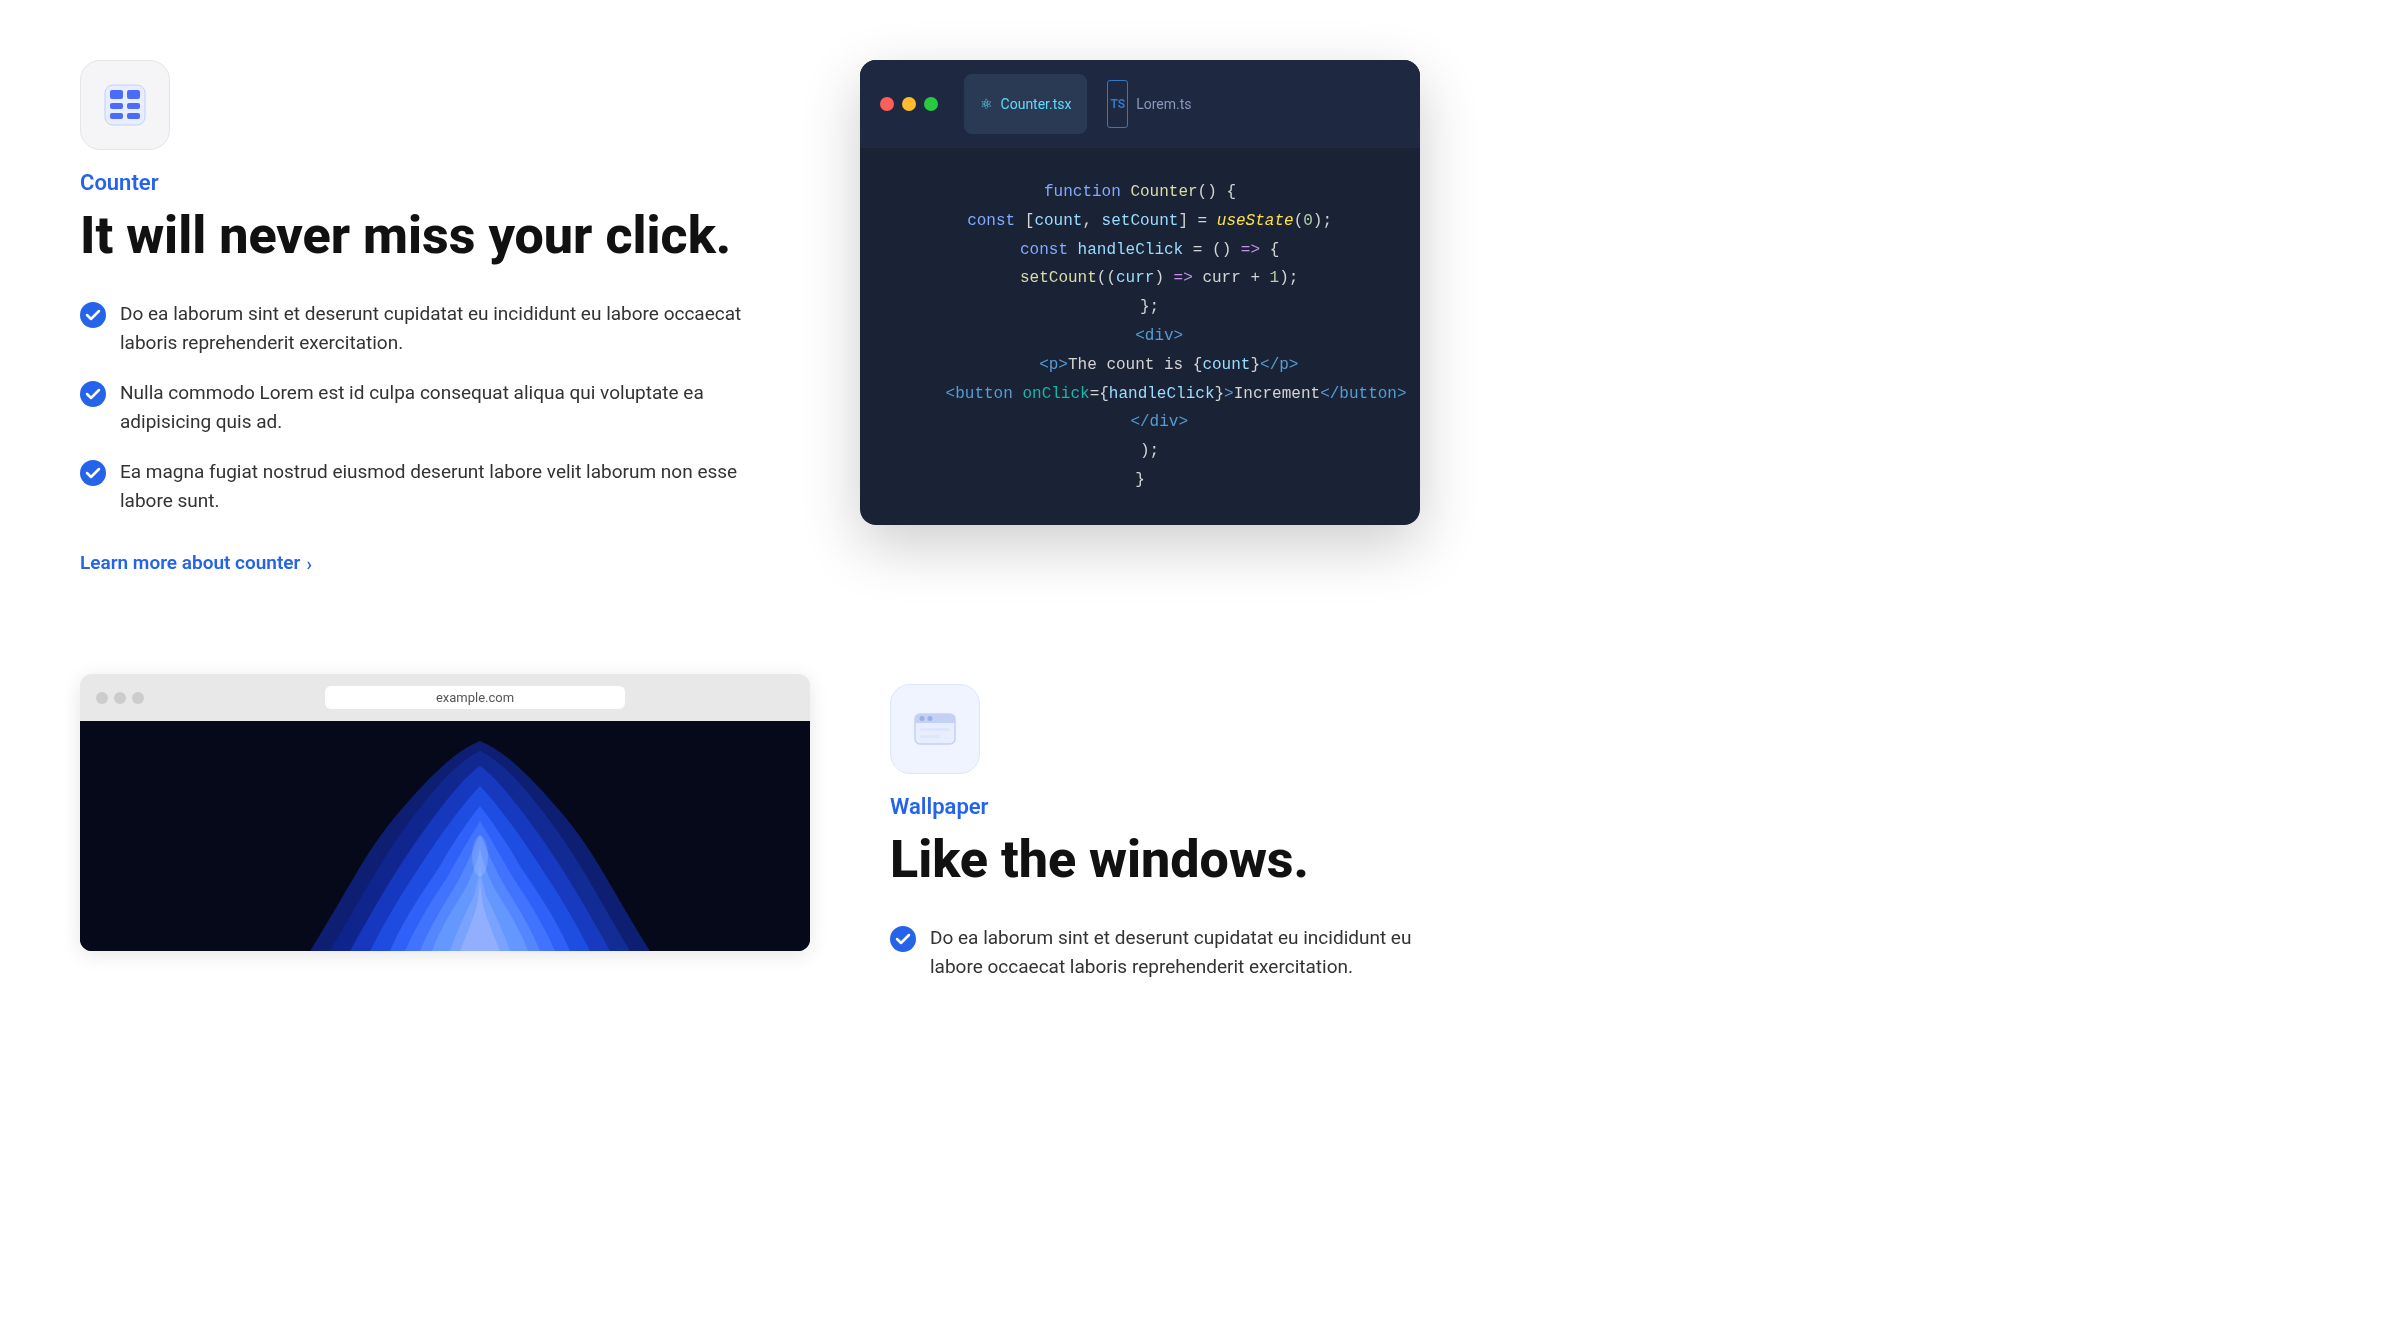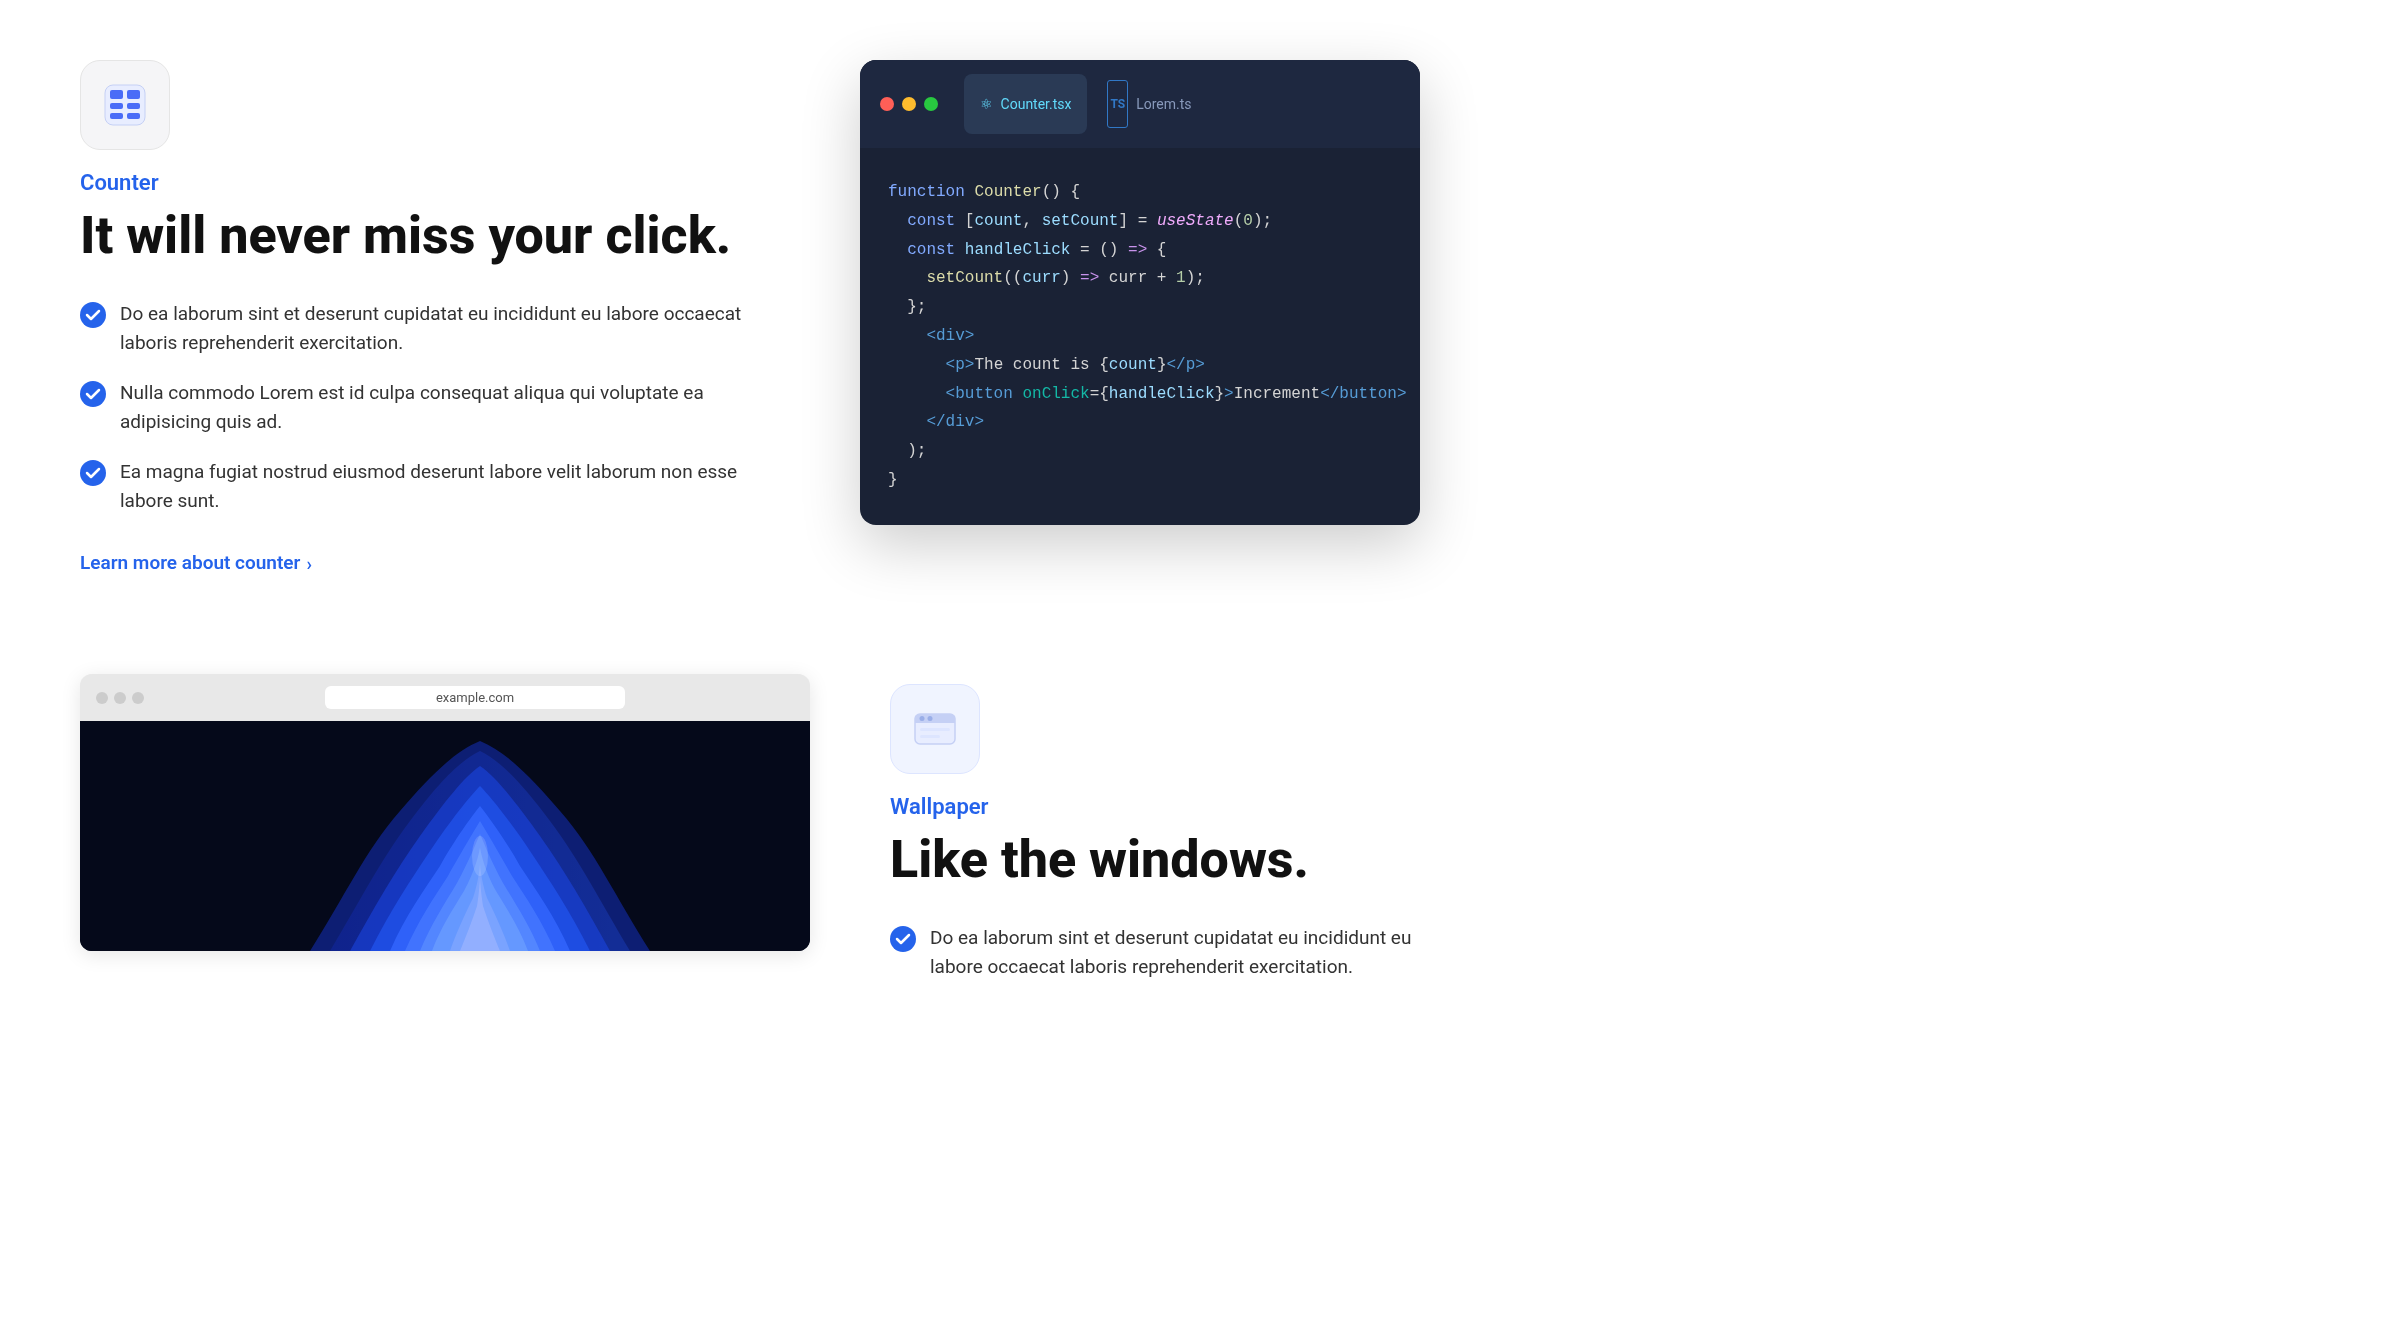--- a/index.html
+++ b/index.html
@@ -151,36 +151,37 @@
 
     .tab-react { color: #61dafb; }
     .tab-ts { color: #3178c6; }
     .tab-inactive { color: #8899bb; }
 
     .code-body {
       padding: 30px 28px;
       font-family: 'Menlo', 'Monaco', 'Courier New', monospace;
       font-size: 16px;
       line-height: 1.8;
+      text-align: center;
     }
 
     .code-line {
       display: block;
       white-space: pre;
     }
 
     .c-keyword { color: #82aaff; }
     .c-fn-name { color: #dcdcaa; }
     .c-var { color: #9cdcfe; }
     .c-operator { color: #c792ea; }
     .c-number { color: #b5cea8; }
     .c-tag { color: #569cd6; }
     .c-attr { color: #14b8a6; }
     .c-white { color: #d4d4d4; }
-    .c-italic { font-style: italic; color: #f0abfc; }
+    .c-italic { font-style: italic; color: #fde047; }
     .c-method { color: #dcdcaa; }
 
     
     .section-wallpaper {
       display: flex;
       align-items: flex-start;
       gap: 80px;
     }
 
     .browser-mockup {

